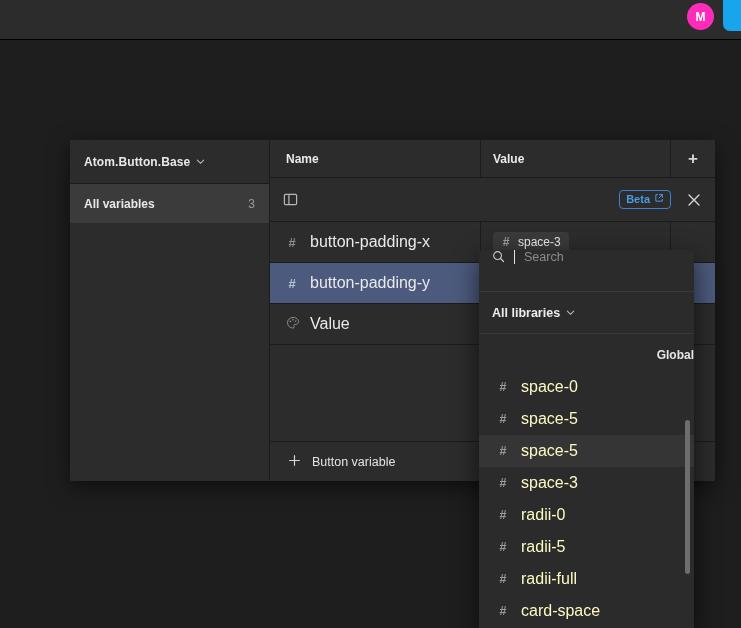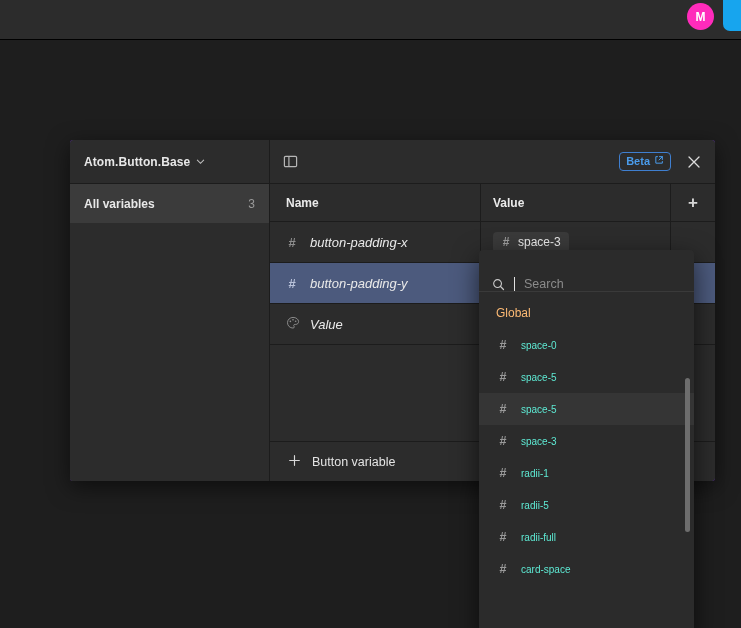--- a/index.html
+++ b/index.html
@@ -138,21 +138,21 @@
                padding-left: 16px; gap: 12px; }
   .cell-value { width: 190px; flex: 0 0 190px; display: flex; align-items: center;
                 padding-left: 12px; border-left: 1px solid #1c1c1c;
                 position: relative; }
   .var-row.selected .cell-value,
   .var-row.selected .cell-end { border-left-color: #394566; }
   .cell-end { flex: 1; border-left: 1px solid #1c1c1c; }
 
   .hash-icon { color: #8d8d8d; font-size: 13px; font-weight: 600; width: 12px; text-align:center; }
   .var-row.selected .hash-icon { color: #b9c2da; }
-  .var-label { color: #e9e9e9; font-size: 13px; font-style: italic; }
+  .var-label { color: #e9e9e9; font-size: 16px; }
 
   .token-chip {
     display: inline-flex; align-items: center; gap: 6px;
     background: #3a3a3a; border-radius: 4px;
     padding: 3px 8px 4px 7px;
   }
   .token-chip .hash-icon { color: #a0a0a0; font-size: 12px; }
   .token-chip .token-text { color: #ececec; font-size: 12px; }
 
   .raw-value { color: #f2f2f2; font-size: 12.5px; }
@@ -173,42 +173,42 @@
     position: absolute; left: 479px; top: 209px;
     width: 215px; height: 388px;
     background: #2b2b2b;
     border-radius: 4px;
     box-shadow: 0 8px 26px rgba(0,0,0,.62);
     display: flex; flex-direction: column;
     overflow: hidden;
   }
   #picker-search {
     height: 42px; flex: 0 0 42px;
-    display: flex; align-items: flex-end; gap: 9px;
+    display: flex; align-items: flex-start; gap: 9px;
     padding: 0 13px;
     border-bottom: 1px solid #3a3a3a;
   }
   #search-icon { color: #c9c9c9; display: flex; }
   #search-caret { width: 1px; height: 14px; background: #e0e0e0; }
   #search-placeholder { color: #8b8b8b; font-size: 12.5px; }
   #picker-libraries {
     height: 42px; flex: 0 0 42px;
     display: flex; align-items: center;
     padding: 0 13px;
     border-bottom: 1px solid #3a3a3a;
     color: #ececec; font-size: 12.5px; font-weight: 700;
   }
   #picker-list { flex: 1 1 auto; position: relative; padding-top: 6px; overflow: hidden; }
-  .group-title { color: #fdba74; font-size: 12px; font-weight: 400;
-                 padding: 8px 0 9px 17px; }
+  .group-title { color: #e5e5e5; font-size: 12px; font-weight: 700;
+                 padding: 8px 0 9px 17px; text-align: right; }
   .picker-item { height: 32px; display: flex; align-items: center;
                  gap: 12px; padding-left: 18px; }
   .picker-item.hover { background: #353535; }
   .picker-item .hash-icon { color: #9a9a9a; font-size: 12.5px; }
-  .picker-item .pi-label { color: #5eead4; font-size: 10px; }
+  .picker-item .pi-label { color: #fef9c3; font-size: 16px; }
   #picker-scrollbar {
     position: absolute; right: 4px; top: 86px;
     width: 5px; height: 154px;
     background: #6d6d6d; border-radius: 3px;
   }
 </style>
 </head>
 <body>
 
 <div id="app-bar">
@@ -232,20 +232,26 @@
         </span>
       </div>
       <div id="group-row">
         <span id="group-label">All variables</span>
         <span id="group-count">3</span>
       </div>
       <div id="sidebar-rest"></div>
     </div>
 
     <div id="panel-main">
+
+      <div id="table-header">
+        <div class="col-name">Name</div>
+        <div class="col-value">Value</div>
+        <div class="col-plus">+</div>
+      </div>
 
       <div id="main-topbar">
         <div id="panel-toggle-icon">
           <svg width="15" height="15" viewBox="0 0 16 16">
             <rect x="1.5" y="2.5" width="13" height="11" rx="1.3" fill="none" stroke="#b6b6b6" stroke-width="1.3"></rect>
             <line x1="6.3" y1="2.5" x2="6.3" y2="13.5" stroke="#b6b6b6" stroke-width="1.3"></line>
           </svg>
         </div>
         <div id="topbar-spacer"></div>
         <div id="beta-badge">
@@ -255,26 +261,20 @@
               <path d="M4.2 2H2.2v7.8h7.8V7.8" fill="none" stroke="#4a9bea" stroke-width="1.2" stroke-linecap="round"></path>
               <path d="M6.6 2H10v3.4M10 2L6 6" fill="none" stroke="#4a9bea" stroke-width="1.2" stroke-linecap="round"></path>
             </svg>
           </span>
         </div>
         <div id="close-btn">
           <svg width="14" height="14" viewBox="0 0 14 14">
             <path d="M2 2 L12 12 M12 2 L2 12" stroke="#dcdcdc" stroke-width="1.3" stroke-linecap="round"></path>
           </svg>
         </div>
-      </div>
-
-      <div id="table-header">
-        <div class="col-name">Name</div>
-        <div class="col-value">Value</div>
-        <div class="col-plus">+</div>
       </div>
 
       <div id="rows-area">
 
         <div class="var-row">
           <div class="cell-name">
             <span class="hash-icon">#</span>
             <span class="var-label">button-padding-x</span>
           </div>
           <div class="cell-value">
@@ -340,20 +340,28 @@
       <span id="search-icon">
         <svg width="13" height="13" viewBox="0 0 14 14">
           <circle cx="6" cy="6" r="4.2" fill="none" stroke="#c9c9c9" stroke-width="1.2"></circle>
           <path d="M9.2 9.2 L12.4 12.4" stroke="#c9c9c9" stroke-width="1.3" stroke-linecap="round"></path>
         </svg>
       </span>
       <span id="search-caret"></span>
       <span id="search-placeholder">Search</span>
     </div>
 
+    <div id="picker-libraries">
+      <span>All libraries</span>
+      <span class="chev">
+        <svg width="9" height="9" viewBox="0 0 10 10">
+            <path d="M1.5 3.5 L5 7 L8.5 3.5" fill="none" stroke="#bdbdbd" stroke-width="1.2" stroke-linecap="round"></path>
+          </svg>
+      </span>
+    </div>
 
     <div id="picker-list">
       <div class="group-title">Global</div>
 
       <div class="picker-item">
         <span class="hash-icon">#</span>
         <span class="pi-label">space-0</span>
       </div>
       <div class="picker-item">
         <span class="hash-icon">#</span>
@@ -362,21 +370,21 @@
       <div class="picker-item hover">
         <span class="hash-icon">#</span>
         <span class="pi-label">space-5</span>
       </div>
       <div class="picker-item">
         <span class="hash-icon">#</span>
         <span class="pi-label">space-3</span>
       </div>
       <div class="picker-item">
         <span class="hash-icon">#</span>
-        <span class="pi-label">radii-1</span>
+        <span class="pi-label">radii-0</span>
       </div>
       <div class="picker-item">
         <span class="hash-icon">#</span>
         <span class="pi-label">radii-5</span>
       </div>
       <div class="picker-item">
         <span class="hash-icon">#</span>
         <span class="pi-label">radii-full</span>
       </div>
       <div class="picker-item">

